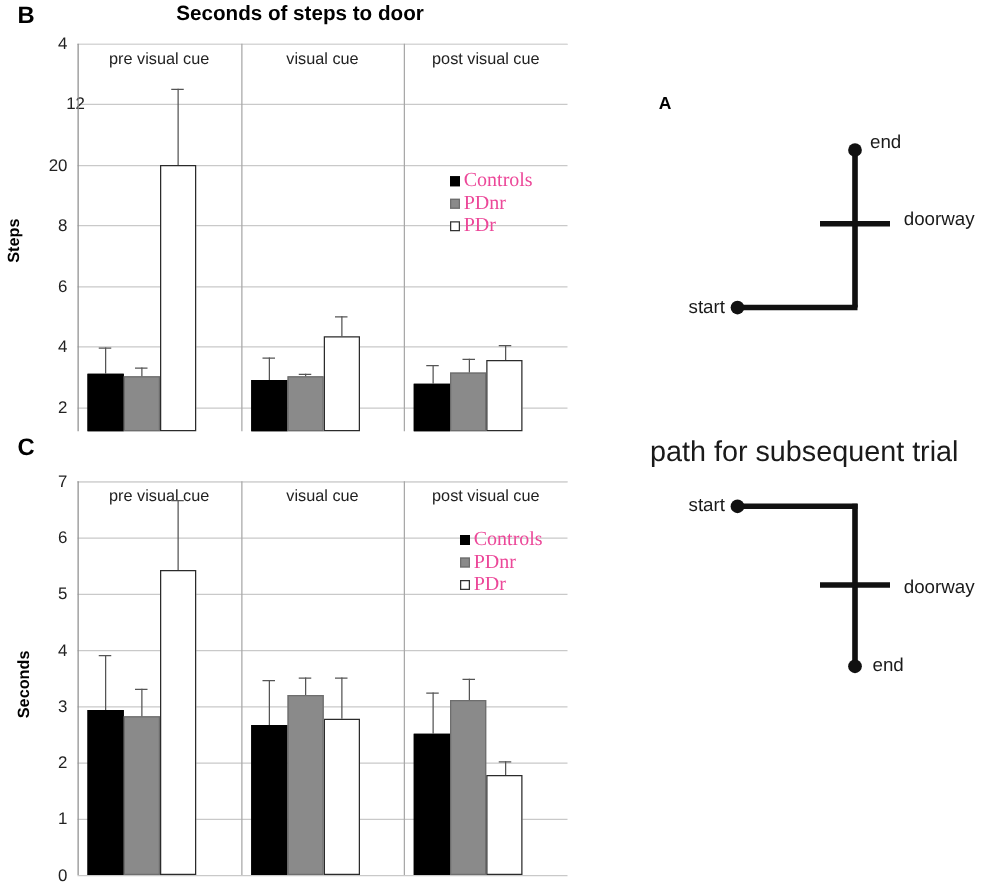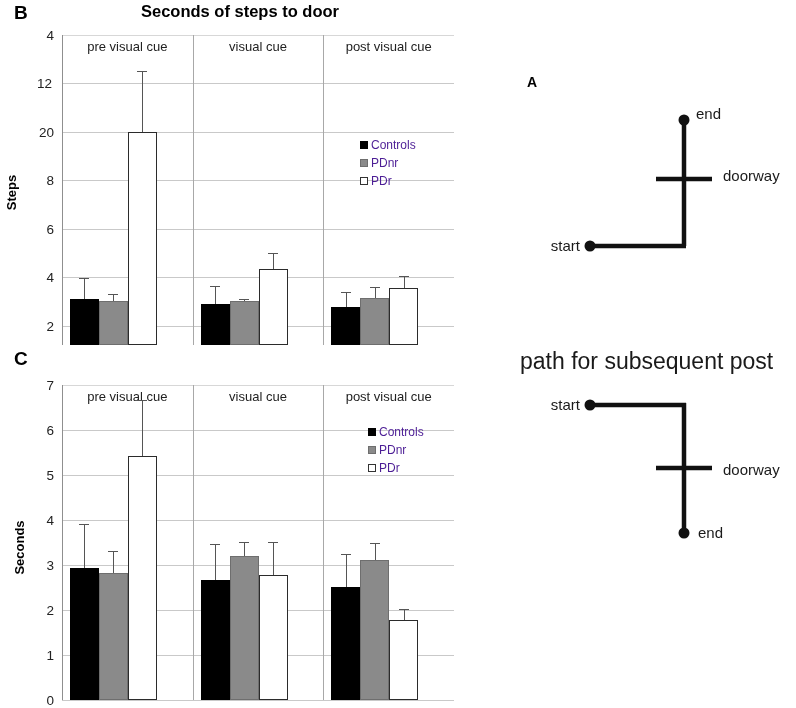--- a/index.html
+++ b/index.html
@@ -108,21 +108,21 @@
   }
   .legend-swatch{
     width:8px;height:8px;
     margin-right:3px;
     box-sizing:border-box;
     flex:0 0 auto;
   }
   .legend-swatch.controls{background:#000;border:1px solid #000;}
   .legend-swatch.pdnr{background:#8a8a8a;border:1px solid #6e6e6e;}
   .legend-swatch.pdr{background:#fff;border:1px solid #333;}
-  .legend-label{font-size:12px;color:#4c1d95;}
+  .legend-label{font-size:16px;color:#ec4899;font-family:Liberation Serif, serif;}
 
   
   .diagram{position:absolute;}
   .diagram-letter{
     position:absolute;
     font-weight:bold;
     font-size:14px;
     color:#000;
   }
   .diagram-title{
@@ -154,21 +154,21 @@
         <div class="ytick" style="top: 290.625px; right: 400px; width: 40px;">2</div>
         <div class="gridline" style="top: 242.188px;"></div>
         <div class="ytick" style="top: 242.188px; right: 400px; width: 40px;">4</div>
         <div class="gridline" style="top: 193.75px;"></div>
         <div class="ytick" style="top: 193.75px; right: 400px; width: 40px;">6</div>
         <div class="gridline" style="top: 145.312px;"></div>
         <div class="ytick" style="top: 145.312px; right: 400px; width: 40px;">8</div>
         <div class="gridline" style="top: 96.875px;"></div>
         <div class="ytick" style="top: 96.875px; right: 400px; width: 40px;">20</div>
         <div class="gridline" style="top: 48.4375px;"></div>
-        <div class="ytick" style="top: 48.4375px; right: 402px; width: 40px;">12</div>
+        <div class="ytick" style="top: 48.4375px; right: 386px; width: 40px;">12</div>
         <div class="gridline" style="top: 0px;"></div>
         <div class="ytick" style="top: 0px; right: 400px; width: 40px;">4</div>
         <div class="gridline top" style="top: 0px;"></div>
         <div class="axis-line" style="left: 0px;"></div>
         <div class="grouplabel" style="left: 65.3333px; top: 4px;">pre visual cue</div>
         <div class="bar controls" style="left: 7.83333px; width: 29px; height: 46.0156px;"></div>
         <div class="errbar" style="left: 22.3333px; top: 243.398px; height: 20.5859px;"></div>
         <div class="errcap" style="left: 17.3333px; top: 243.398px; width: 10px;"></div>
         <div class="bar pdnr" style="left: 36.8333px; width: 29px; height: 44.0781px;"></div>
         <div class="errbar" style="left: 51.3333px; top: 258.656px; height: 7.26562px;"></div>
@@ -301,21 +301,21 @@
 
       <circle cx="110" cy="146" r="5.5" fill="#111"></circle>
     </svg>
 
     <div class="dlabel right" style="left:216px;top:55px;">end</div>
     <div class="dlabel right" style="left:243px;top:117px;">doorway</div>
     <div class="dlabel left" style="left:100px;top:187px;">start</div>
   </div>
 
   <div class="diagram" id="diagA2" style="left:480px;top:340px;width:316px;height:280px;">
-    <div class="diagram-title" style="left:40px;top:8px;">path for subsequent post</div>
+    <div class="diagram-title" style="left:40px;top:8px;">path for subsequent trial</div>
 
     <svg width="316" height="210" style="position:absolute;left:0;top:45px;">
 
       <line x1="110" y1="20" x2="206" y2="20" stroke="#111" stroke-width="4.5"></line>
 
       <line x1="204" y1="18" x2="204" y2="148" stroke="#111" stroke-width="4.5"></line>
 
       <line x1="176" y1="83" x2="232" y2="83" stroke="#111" stroke-width="4.5"></line>
 
       <circle cx="110" cy="20" r="5.5" fill="#111"></circle>

